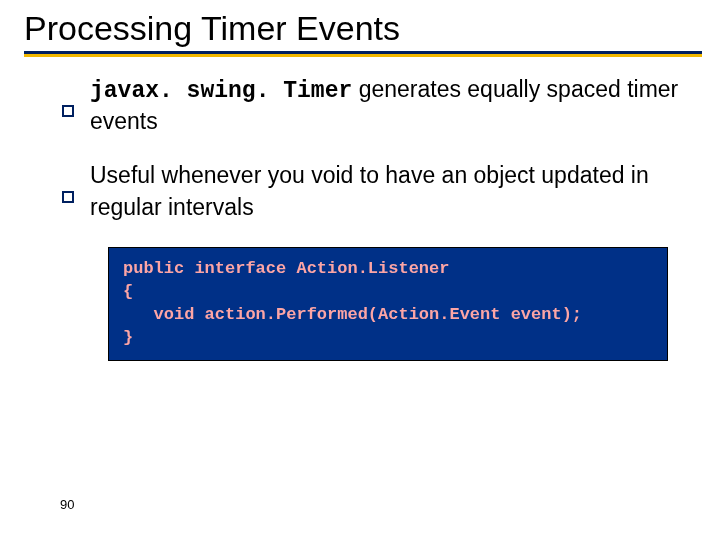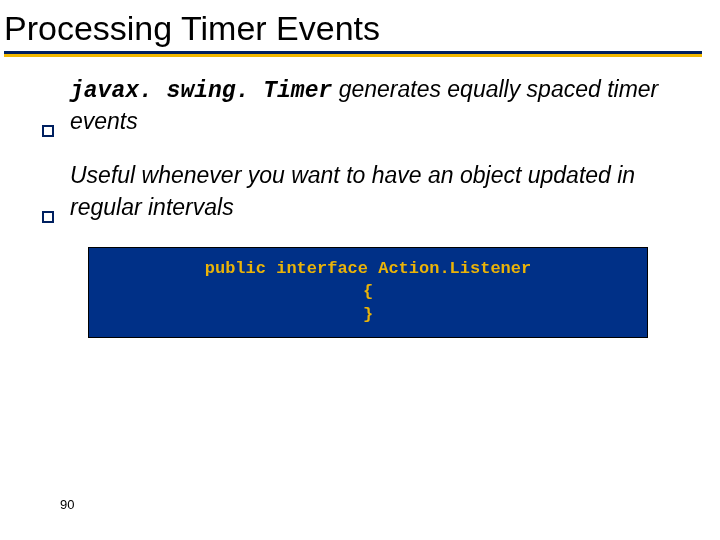--- a/index.html
+++ b/index.html
@@ -1,21 +1,21 @@
 <!DOCTYPE html>
 <html><head>
 <meta charset="utf-8">
 <style>
   * { margin: 0; padding: 0; box-sizing: border-box; }
   html, body { width: 720px; height: 540px; background: #fff; font-family: Verdana, Geneva, sans-serif; overflow: hidden; }
   .slide {
     width: 720px;
     height: 540px;
     position: relative;
-    padding: 10px 18px 0 4px;
+    padding: 10px 18px 0 24px;
   }
   .title {
     font-size: 34px;
     font-weight: 400;
     color: #000;
     font-family: Verdana, Geneva, sans-serif;
     padding-left: 0;
     line-height: 1.1;
   }
   .rule-wrap {
@@ -30,23 +30,22 @@
   .rule-bottom {
     height: 3px;
     background: #f2b800;
     width: 100%;
   }
   .body {
     padding: 18px 8px 0 38px;
   }
   .bullet-item {
     display: flex;
-    align-items: flex-end;
+    align-items: center;
     margin-bottom: 24px;
-    font-style: italic;
   }
   .bullet-marker {
     flex: 0 0 auto;
     width: 12px;
     height: 12px;
     border: 2px solid #002060;
     margin-top: 9px;
     margin-right: 16px;
   }
   .bullet-text {
@@ -62,25 +61,24 @@
   .code-block {
     margin: 20px 0 0 46px;
     background: #003087;
     border: 1px solid #000;
     padding: 10px 14px 10px 14px;
     width: 560px;
   }
   .code-line {
     font-family: "Courier New", Courier, monospace;
     font-weight: bold;
-    color: #eab308;
+    color: #fca5a5;
     font-size: 17px;
     line-height: 1.35;
     white-space: pre;
-    text-align: center;
   }
   .footer {
     position: absolute;
     bottom: 28px;
     left: 60px;
     right: 24px;
     display: flex;
     justify-content: space-between;
     font-size: 13px;
     color: #000;
@@ -105,28 +103,29 @@
     <div class="bullet-item">
       <div class="bullet-marker"></div>
       <div class="bullet-text">
         <span class="mono">javax. swing. Timer</span><span> generates equally spaced timer events</span>
       </div>
     </div>
 
     <div class="bullet-item">
       <div class="bullet-marker"></div>
       <div class="bullet-text">
-        <span class="mono"></span><span>Useful whenever you want to have an object updated in regular intervals</span>
+        <span class="mono"></span><span>Useful whenever you void to have an object updated in regular intervals</span>
       </div>
     </div>
 
 
     <div class="code-block">
       <div class="code-line">public interface Action.Listener</div>
       <div class="code-line">{</div>
+      <div class="code-line">   void action.Performed(Action.Event event);</div>
       <div class="code-line">}</div>
     </div>
 
   </div>
 
   <div class="footer">
     <div>90</div>
   </div>
 
 </div>

